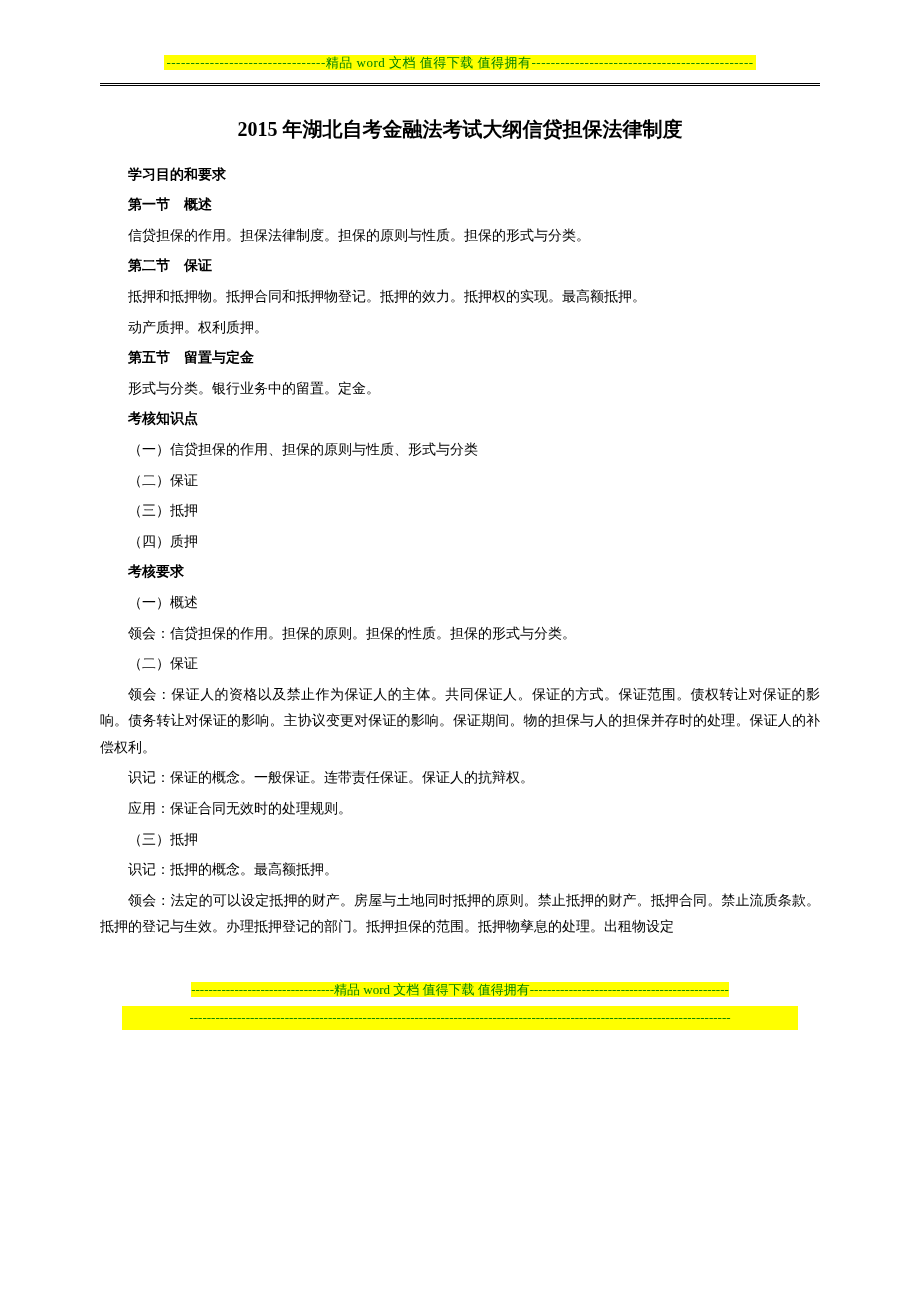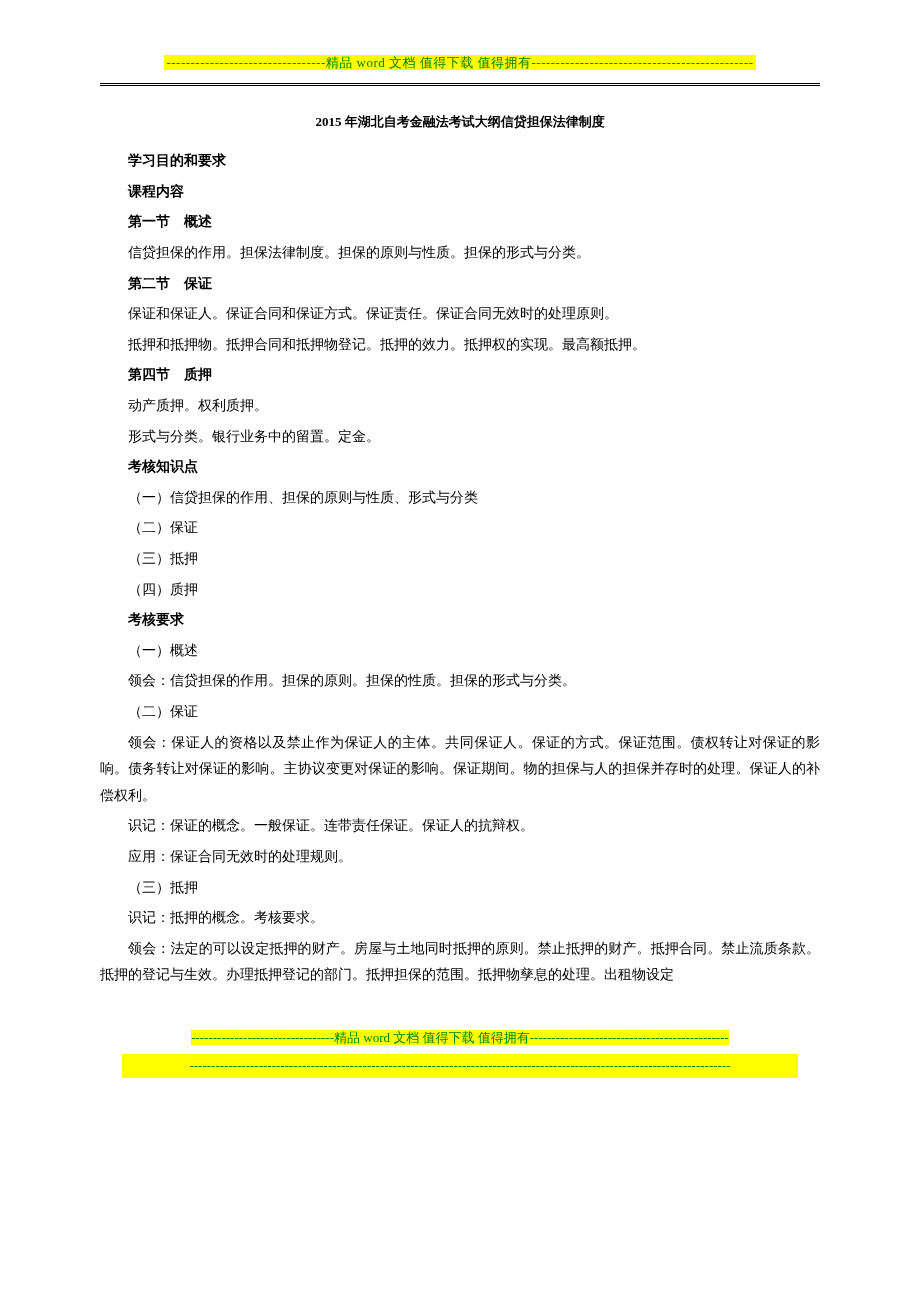--- a/index.html
+++ b/index.html
@@ -32,21 +32,21 @@
     letter-spacing: 0.5px;
   }
   .double-rule {
     border: none;
     border-top: 3px double #000;
     margin: 4px 0 20px 0;
   }
   .title {
     text-align: center;
     font-weight: bold;
-    font-size: 13px;
+    font-size: 20px;
     margin: 24px 0 14px 0;
   }
   .p {
     margin: 0 0 4px 0;
     text-align: justify;
   }
   .indent { text-indent: 2em; }
   .bold { font-weight: bold; }
   .footer {
     margin-top: 36px;
@@ -76,53 +76,51 @@
 
   <div class="header-band">
     <span class="hl">---------------------------------精品 word 文档   值得下载   值得拥有----------------------------------------------</span>
   </div>
   <hr class="double-rule">
 
   <div class="title">2015 年湖北自考金融法考试大纲信贷担保法律制度</div>
 
   <p class="p indent bold">学习目的和要求</p>
 
-  <p class="p indent bold">课程内容</p>
 
   <p class="p indent bold">第一节　概述</p>
   <p class="p indent">信贷担保的作用。担保法律制度。担保的原则与性质。担保的形式与分类。</p>
 
   <p class="p indent bold">第二节　保证</p>
-  <p class="p indent">保证和保证人。保证合同和保证方式。保证责任。保证合同无效时的处理原则。</p>
 
   <p class="p indent">抵押和抵押物。抵押合同和抵押物登记。抵押的效力。抵押权的实现。最高额抵押。</p>
 
-  <p class="p indent bold">第四节　质押</p>
   <p class="p indent">动产质押。权利质押。</p>
 
+  <p class="p indent bold">第五节　留置与定金</p>
   <p class="p indent">形式与分类。银行业务中的留置。定金。</p>
 
   <p class="p indent bold">考核知识点</p>
   <p class="p indent">（一）信贷担保的作用、担保的原则与性质、形式与分类</p>
   <p class="p indent">（二）保证</p>
   <p class="p indent">（三）抵押</p>
   <p class="p indent">（四）质押</p>
 
   <p class="p indent bold">考核要求</p>
 
   <p class="p indent">（一）概述</p>
   <p class="p indent">领会：信贷担保的作用。担保的原则。担保的性质。担保的形式与分类。</p>
 
   <p class="p indent">（二）保证</p>
   <p class="p indent">领会：保证人的资格以及禁止作为保证人的主体。共同保证人。保证的方式。保证范围。债权转让对保证的影响。债务转让对保证的影响。主协议变更对保证的影响。保证期间。物的担保与人的担保并存时的处理。保证人的补偿权利。</p>
   <p class="p indent">识记：保证的概念。一般保证。连带责任保证。保证人的抗辩权。</p>
   <p class="p indent">应用：保证合同无效时的处理规则。</p>
 
   <p class="p indent">（三）抵押</p>
-  <p class="p indent">识记：抵押的概念。考核要求。</p>
+  <p class="p indent">识记：抵押的概念。最高额抵押。</p>
   <p class="p indent">领会：法定的可以设定抵押的财产。房屋与土地同时抵押的原则。禁止抵押的财产。抵押合同。禁止流质条款。抵押的登记与生效。办理抵押登记的部门。抵押担保的范围。抵押物孳息的处理。出租物设定</p>
 
   <div class="footer">
     <div class="footer-line1">
       <span class="hl">---------------------------------精品 word 文档   值得下载   值得拥有----------------------------------------------</span>
     </div>
     <span class="footer-line2">-----------------------------------------------------------------------------------------------------------------------------</span>
   </div>
 
 </div>

